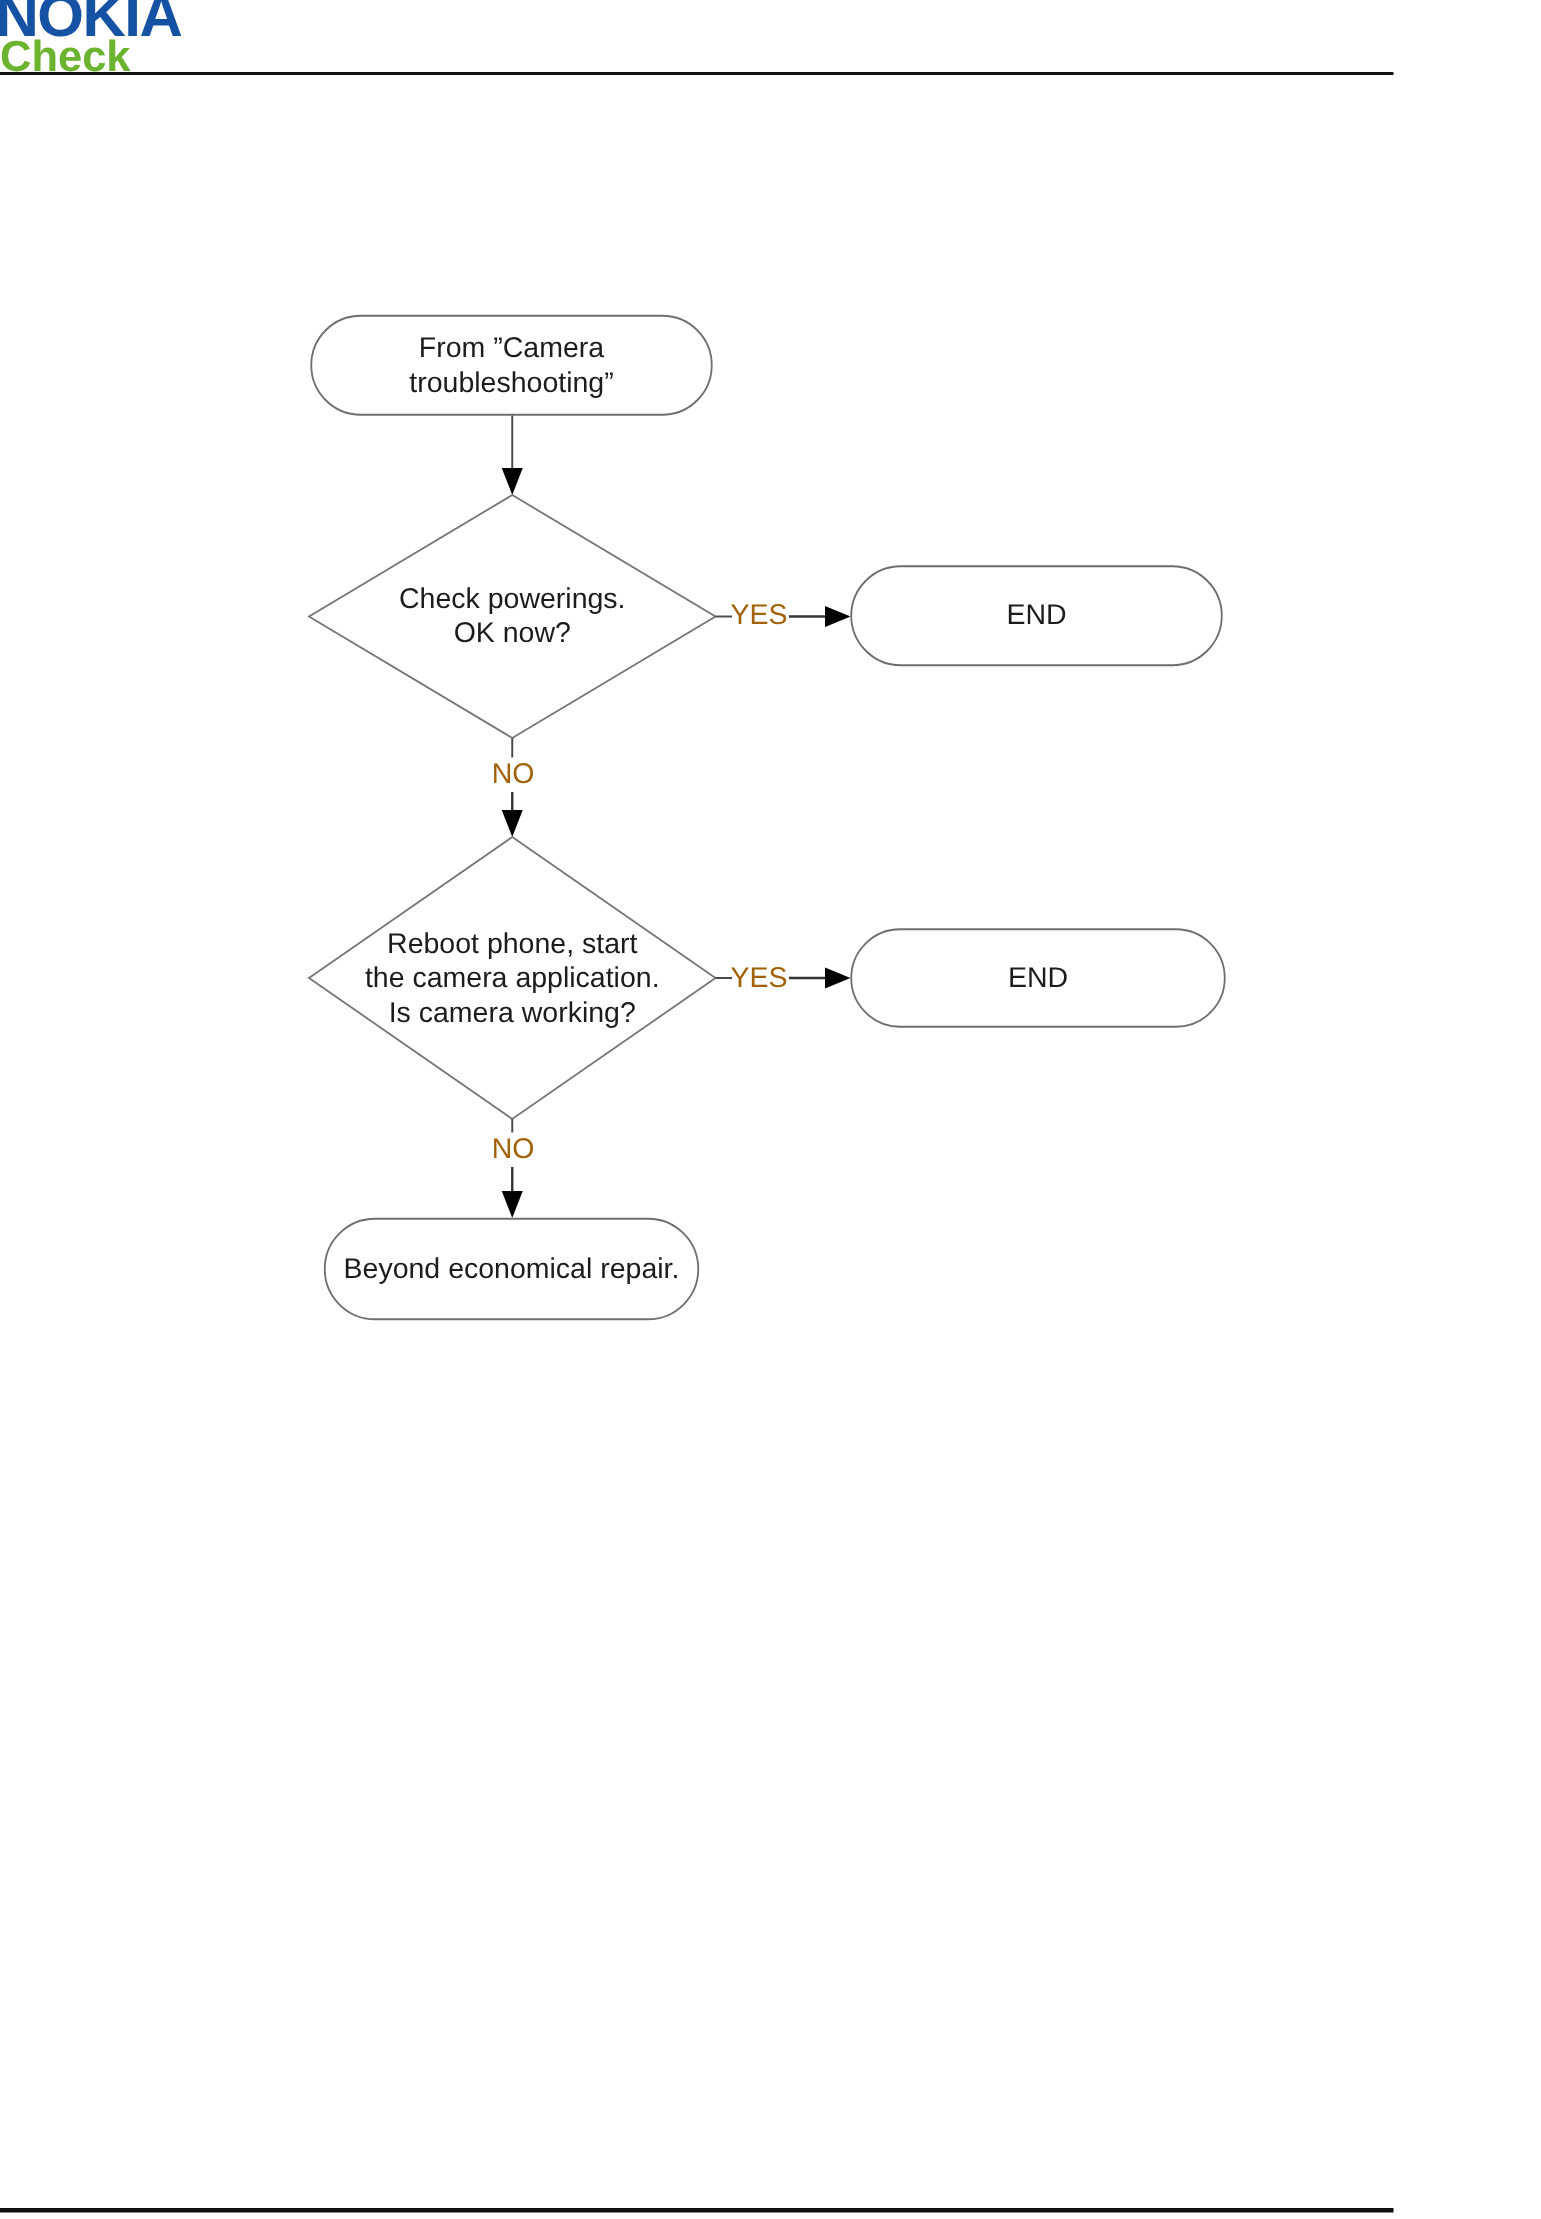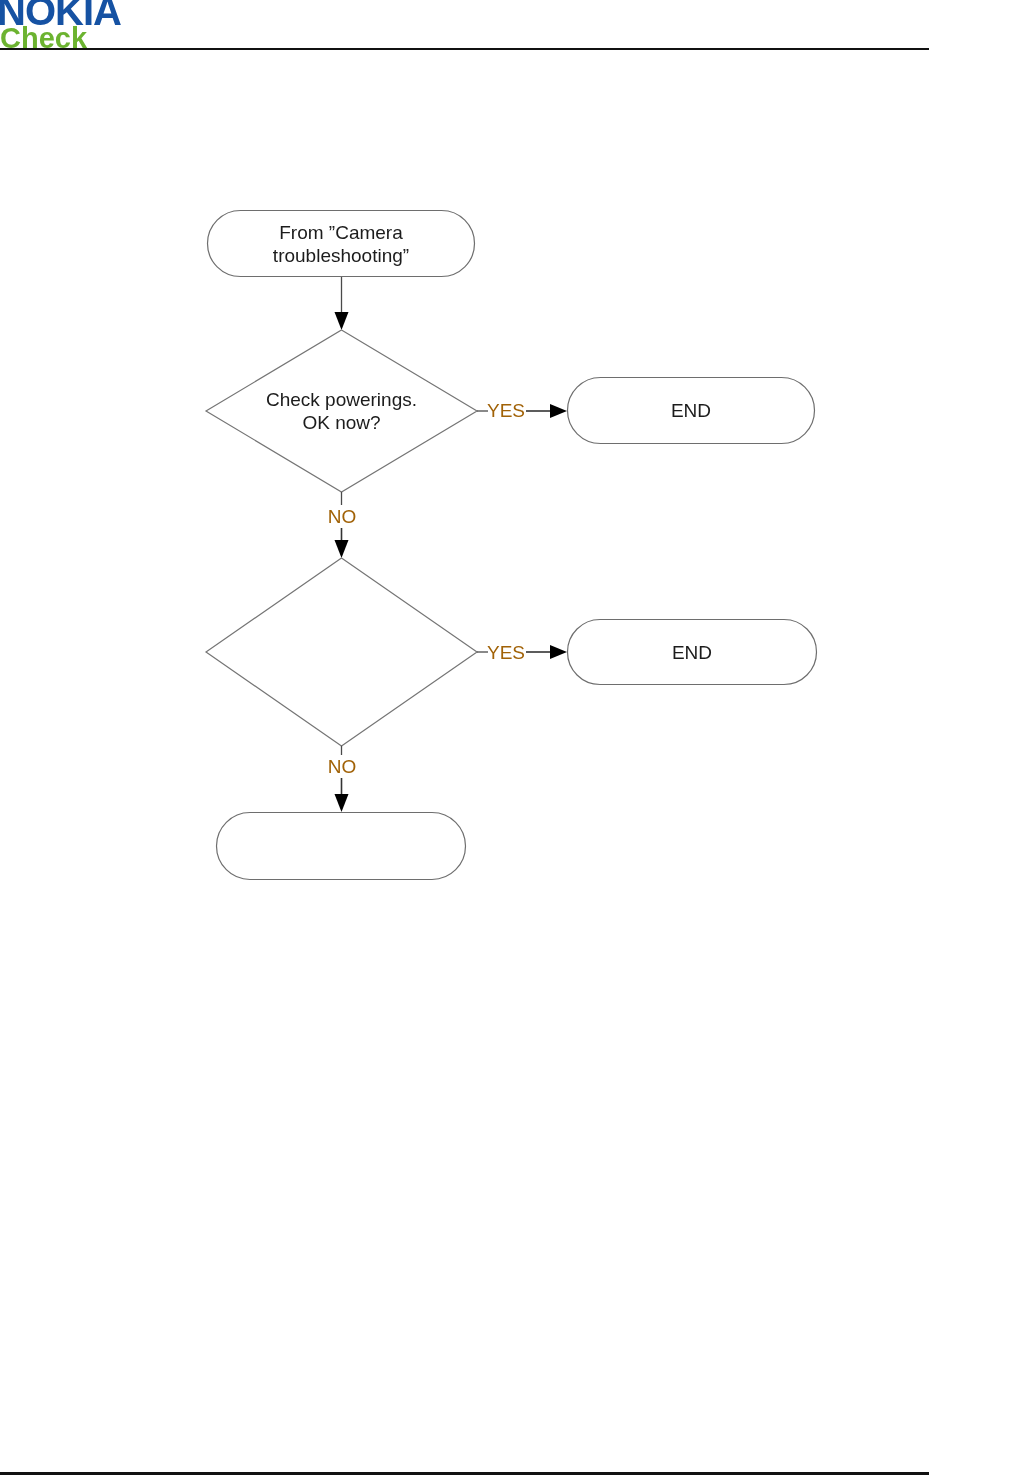--- a/index.html
+++ b/index.html
@@ -136,25 +136,33 @@
 
     <div class="node-text t-d1">
       <div>Check powerings.</div>
       <div>OK now?</div>
     </div>
 
     <div class="node-text t-end1">
       <div>END</div>
     </div>
 
+    <div class="node-text t-d2">
+      <div>Reboot phone, start</div>
+      <div>the camera application.</div>
+      <div>Is camera working?</div>
+    </div>
 
     <div class="node-text t-end2">
       <div>END</div>
     </div>
 
+    <div class="node-text t-beyond">
+      <div>Beyond economical repair.</div>
+    </div>
 
     <div class="edge-label lbl-yes1">YES</div>
     <div class="edge-label lbl-no1">NO</div>
     <div class="edge-label lbl-yes2">YES</div>
     <div class="edge-label lbl-no2">NO</div>
 
   </div>
 
   <div class="rule-bottom"></div>
 

